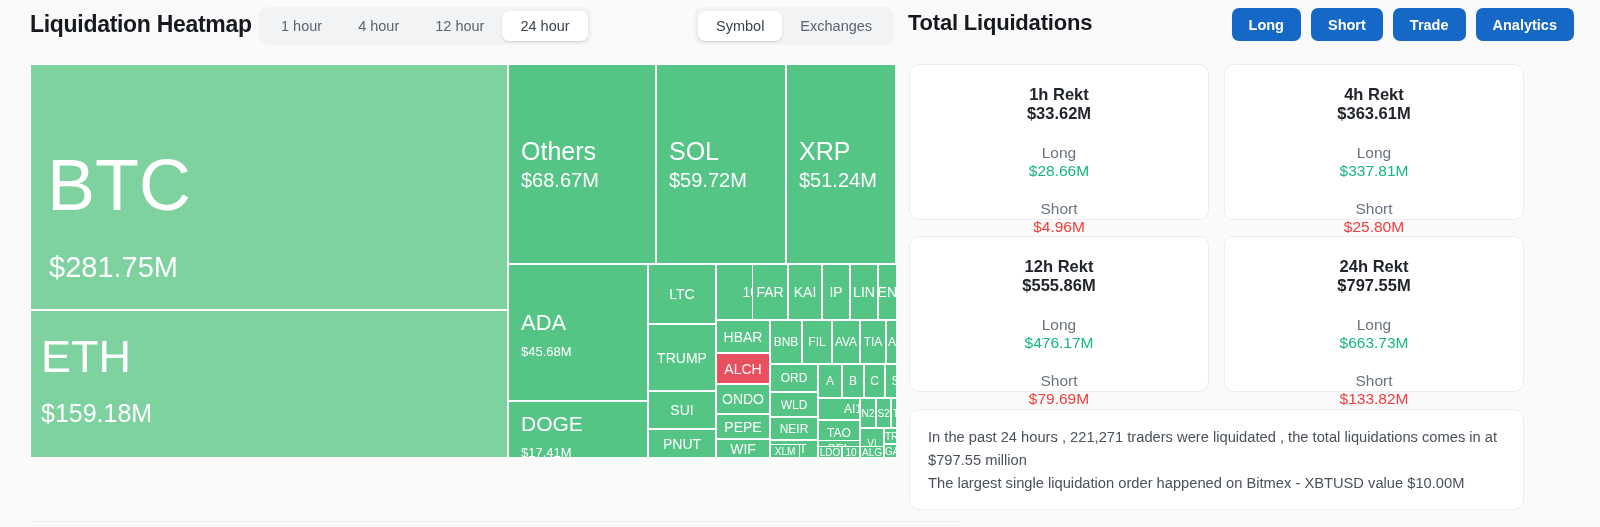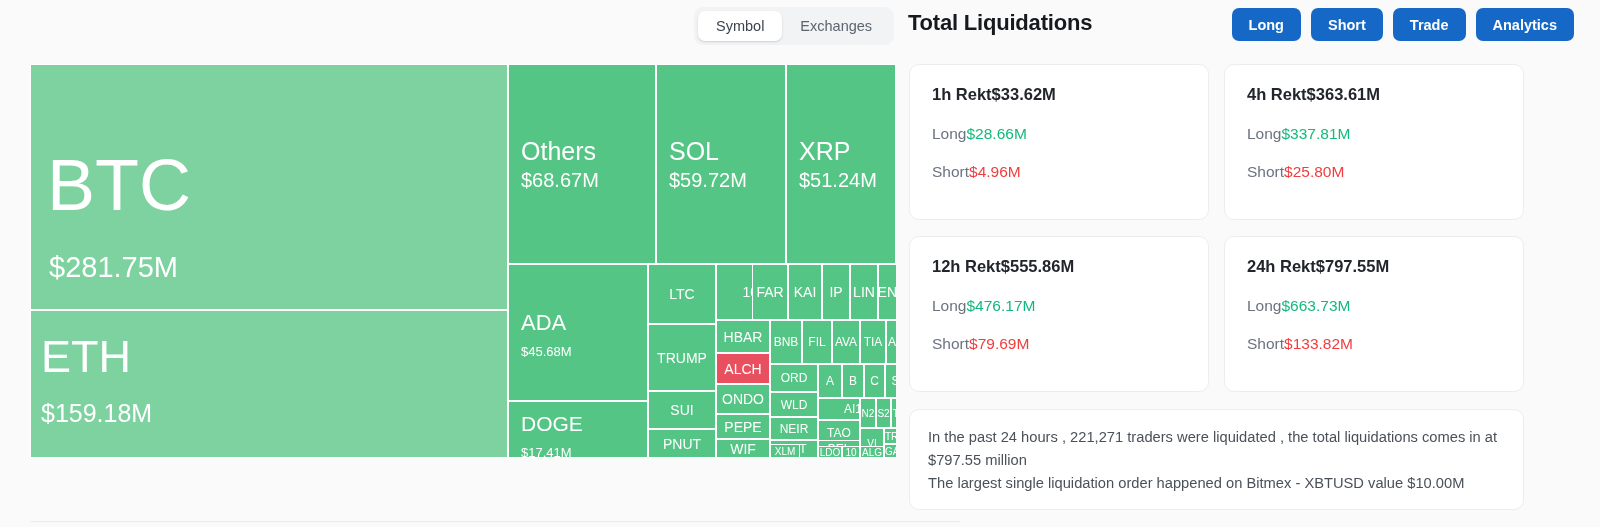--- a/index.html
+++ b/index.html
@@ -82,21 +82,21 @@
   .t-xs .sml { font-size:12px; white-space:nowrap; }
   .t-xxs { display:flex; align-items:center; justify-content:center; }
   .t-xxs .sml { font-size:10px; white-space:nowrap; }
 
   
   .card {
     position:absolute; background:#ffffff; border:1px solid #ededf0;
     border-radius:10px;
   }
   .stat-card { width:300px; height:156px; padding:20px 22px; }
-  .srow { display:flex; align-items:center; }
+  .srow { display:flex; justify-content:space-between; align-items:center;flex-direction:column; }
   .srow.head { margin-bottom:21px; }
   .srow.mid  { margin-bottom:20px; }
   .s-head-l { font-size:16.5px; font-weight:bold; color:#22262c; }
   .s-head-r { font-size:16.5px; font-weight:bold; color:#22262c; }
   .s-lbl { font-size:15.5px; color:#6b7280; }
   .s-long { font-size:15.5px; color:#15b87c; }
   .s-short{ font-size:15.5px; color:#f13d3d; }
 
   .note-card {
     left:909px; top:409px; width:615px; min-height:86px;
@@ -106,21 +106,28 @@
 
   
   .rule { position:absolute; left:30px; top:521px; width:930px; height:1px; background:#ececec; }
 </style>
 </head>
 <body>
 
 <div class="page">
 
   <div class="header">
-
+    <div class="hm-title">Liquidation Heatmap</div>
+
+    <div class="seg seg-time">
+      <div class="seg-btn">1 hour</div>
+      <div class="seg-btn">4 hour</div>
+      <div class="seg-btn">12 hour</div>
+      <div class="seg-btn active">24 hour</div>
+    </div>
 
     <div class="seg seg-mode">
       <div class="seg-btn active">Symbol</div>
       <div class="seg-btn">Exchanges</div>
     </div>
 
     <div class="tl-title">Total Liquidations</div>
 
     <div class="actions">
       <button class="act-btn">Long</button>

